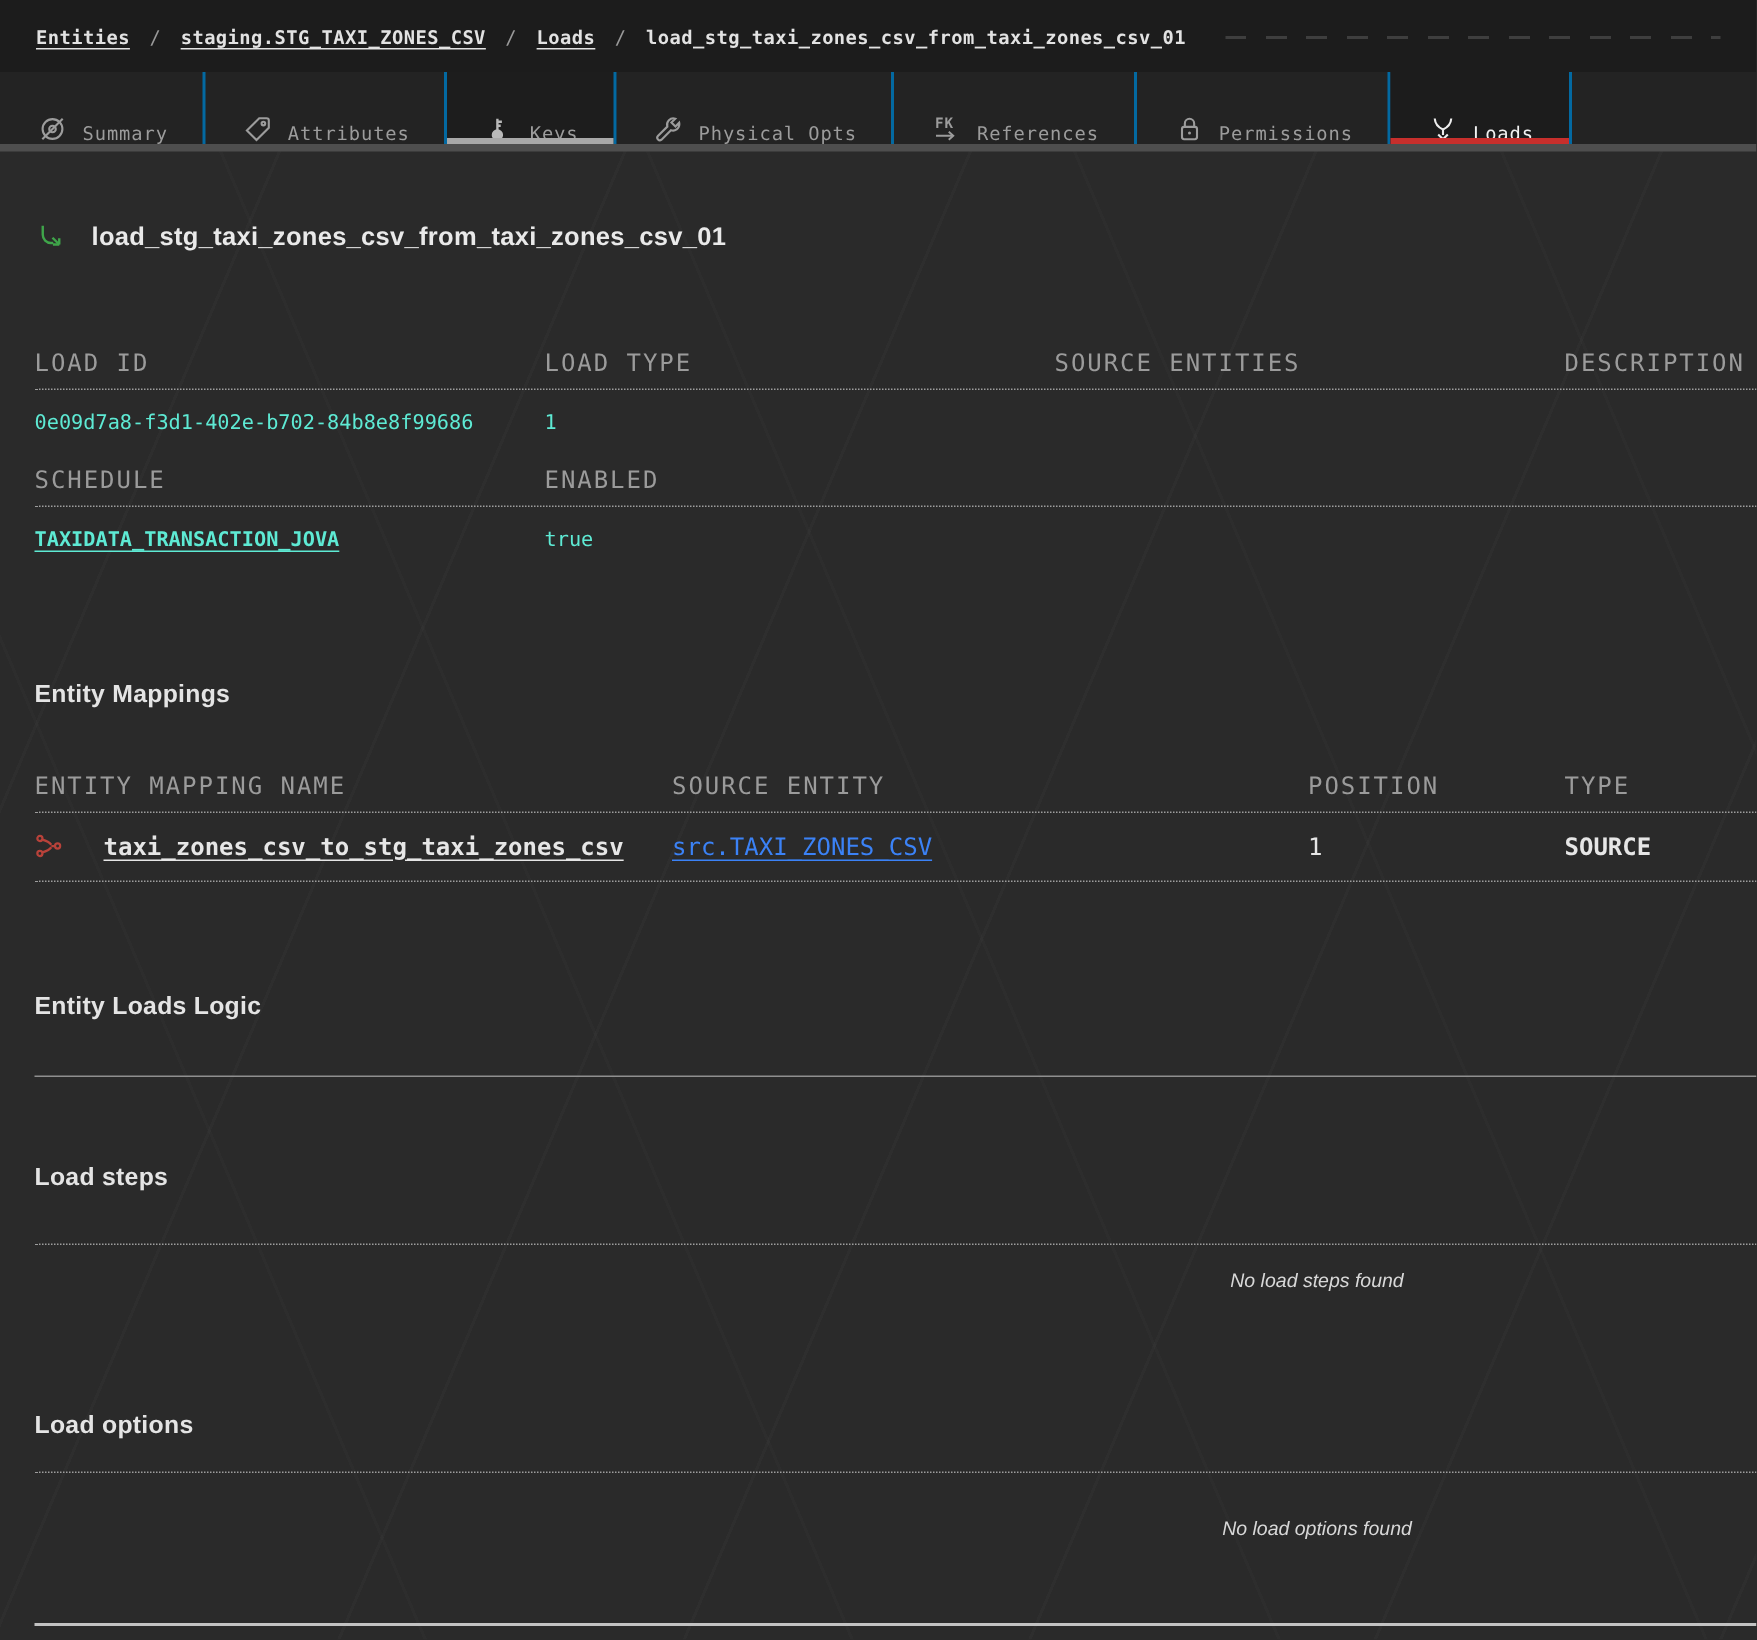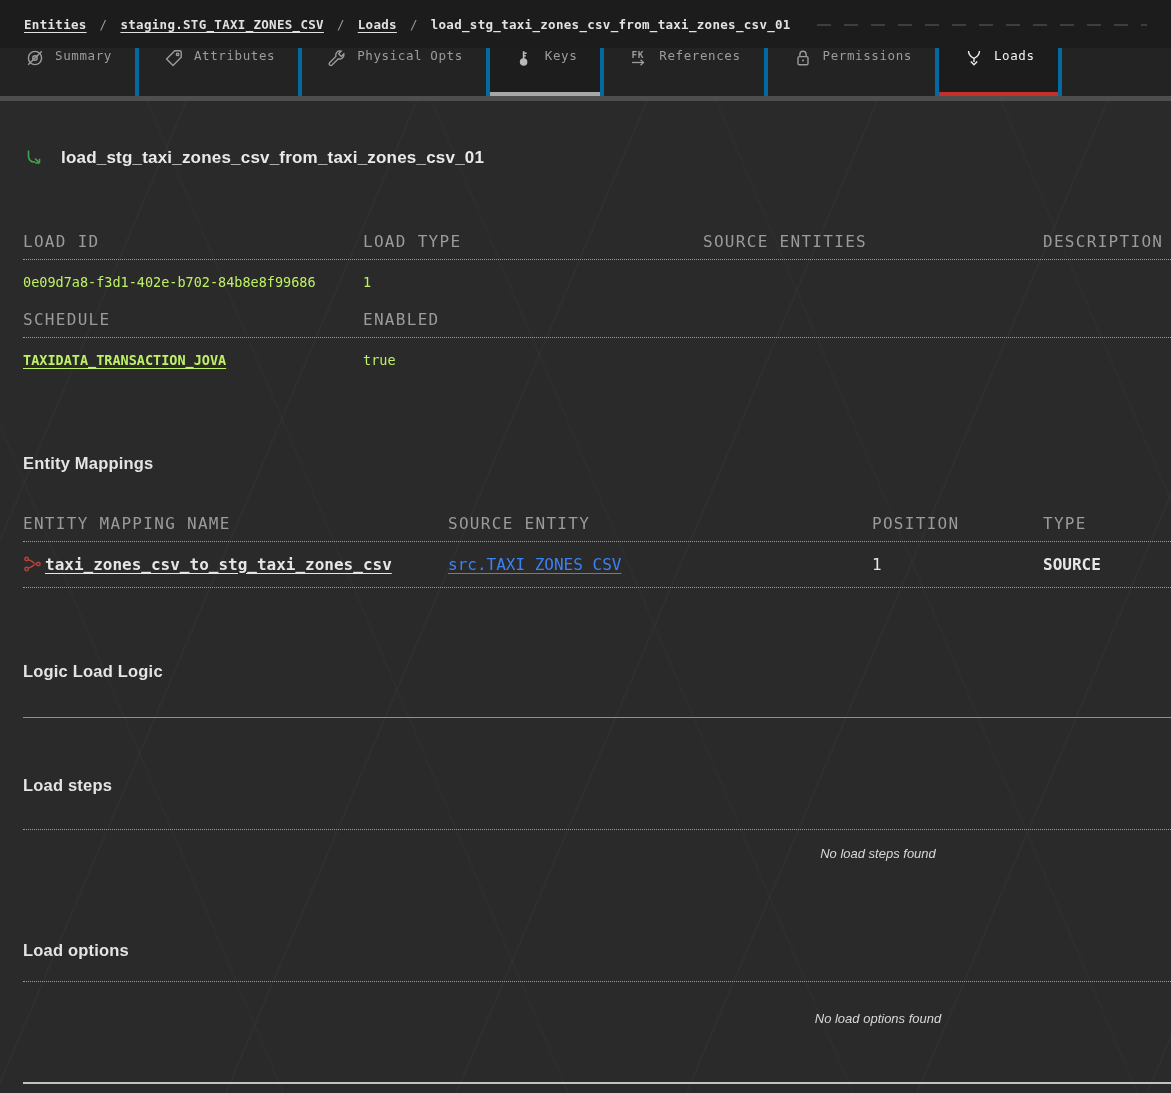--- a/index.html
+++ b/index.html
@@ -38,23 +38,23 @@
     background:repeating-linear-gradient(90deg,#3e3e3e 0 14px,transparent 14px 27px);
   }
 
   
   .tab-bar {
     position:relative; z-index:2;
     height:48px; background:#232323;
     display:flex; align-items:stretch;
   }
   .tab {
-    display:flex; align-items:flex-start; gap:10px;
+    display:flex; align-items:flex-end; gap:10px;
     padding:0 23px 0 25px;
-    border-right:4px solid #0369a1;
+    border-right:2px solid #0369a1;
     color:#9c9c9c; font-size:12.5px; letter-spacing:0.6px;
     cursor:pointer; position:relative; white-space:nowrap;
   }
   .tab .ticon { width:20px; height:20px; flex:0 0 auto; display:block; }
   .tab.hovered { background:#1d1d1d; }
   .tab.hovered::after {
     content:""; position:absolute; left:0; right:0; bottom:0; height:4px; background:#a8a8a8;
   }
   .tab.active { background:#1c1c1c; color:#f2f2f2; }
   .tab.active::after {
@@ -74,40 +74,40 @@
     font-family:"Liberation Sans","DejaVu Sans",sans-serif;
     font-size:17px; color:#e9e9e9; letter-spacing:0.2px;
   }
 
   .tbl { width:1710px; }
   .tbl-head { display:flex; border-bottom:1px dotted #9d9d9d; padding-bottom:9px; margin-top:0; }
   .tbl-head .th {
     color:#9b9b9b; font-size:16px; letter-spacing:1.3px; line-height:16px; white-space:nowrap;
   }
   .tbl-row { display:flex; padding:13px 0 12px 0; }
-  .tbl-row .td { font-size:13.5px; line-height:18px; color:#bef264; white-space:nowrap; }
+  .tbl-row .td { font-size:13.5px; line-height:18px; color:#5eead4; white-space:nowrap; }
 
   .c340 { width:340px; flex:0 0 auto; }
   .c425 { width:425px; flex:0 0 auto; }
   .c424 { width:424px; flex:0 0 auto; }
   .c171 { width:171px; flex:0 0 auto; }
   .cRest { flex:1 1 auto; }
 
   .bold { font-weight:700; }
   .green { color:#4cae50; }
   .link { text-decoration:underline; text-underline-offset:3px; cursor:pointer; }
   .link.dim { color:#3b82f6; }
 
   .section-heading {
     font-family:"Liberation Sans","DejaVu Sans",sans-serif;
     font-size:16.5px; color:#e4e4e4; height:22px; letter-spacing:0.2px;
   }
 
   .map-row { display:flex; align-items:center; padding:12px 0 13px 0; border-bottom:1px dotted #9d9d9d; }
-  .map-name-cell { display:flex; align-items:center; gap:2px; }
+  .map-name-cell { display:flex; align-items:center; gap:26px; }
   .map-icon { width:20px; height:20px; flex:0 0 auto; }
 
   .rule-solid   { height:0; border-top:1px solid #8f8f8f; margin-top:33px; }
   .rule-dotted  { height:0; border-top:1px dotted #9d9d9d; }
   .rule-bright  { height:0; border-top:2px solid #c2c2c2; }
 
   .empty-wrap { width:1710px; text-align:center; }
   .empty-msg {
     font-family:"Liberation Sans","DejaVu Sans",sans-serif;
     font-style:italic; font-size:13px; color:#d8d8d8;
@@ -138,34 +138,34 @@
     </svg>
     <span>Summary</span>
   </div>
   <div class="tab">
     <svg class="ticon" viewBox="0 0 20 20" fill="none" stroke="#9c9c9c" stroke-width="1.4">
       <path d="M10.8 2.8 h4.9 a1.5 1.5 0 0 1 1.5 1.5 v4.9 L9 17.4 2.6 11 Z"></path>
         <circle cx="13.6" cy="6.4" r="1.2"></circle>
     </svg>
     <span>Attributes</span>
   </div>
-  <div class="tab">
-    <svg class="ticon" viewBox="0 0 20 20" fill="none" stroke="#9c9c9c" stroke-width="1.4">
-      <path d="M16.9 6.9 a4.2 4.2 0 0 1-5.6 3.9 L5 17.1 a1.7 1.7 0 0 1-2.4-2.4 l6.3-6.3 a4.2 4.2 0 0 1 5.3-5.3 L11.6 5.7 l2.7 2.7 2.5-2.6 a4.2 4.2 0 0 1 .1 1.1 Z"></path>
-    </svg>
-    <span>Physical Opts</span>
-  </div>
   <div class="tab hovered">
     <svg class="ticon" viewBox="0 0 20 20" fill="none" stroke="#b9b9b9" stroke-width="1.6">
       <circle cx="8.6" cy="14" r="3" fill="#b9b9b9"></circle>
         <path d="M8.6 11 V3.2"></path>
         <path d="M8.6 5.2 h3"></path>
         <path d="M8.6 7.8 h2.2"></path>
     </svg>
     <span>Keys</span>
+  </div>
+  <div class="tab">
+    <svg class="ticon" viewBox="0 0 20 20" fill="none" stroke="#9c9c9c" stroke-width="1.4">
+      <path d="M16.9 6.9 a4.2 4.2 0 0 1-5.6 3.9 L5 17.1 a1.7 1.7 0 0 1-2.4-2.4 l6.3-6.3 a4.2 4.2 0 0 1 5.3-5.3 L11.6 5.7 l2.7 2.7 2.5-2.6 a4.2 4.2 0 0 1 .1 1.1 Z"></path>
+    </svg>
+    <span>Physical Opts</span>
   </div>
   <div class="tab">
     <svg class="ticon" viewBox="0 0 20 20" fill="none" stroke="#9c9c9c" stroke-width="1.3">
       <text x="2.4" y="9.5" font-size="9.5" font-weight="bold" fill="#9c9c9c" stroke="none" font-family="'DejaVu Sans Mono',monospace">FK</text>
       <path d="M3 14.5 h11"></path>
         <path d="M11.5 11.8 L14.5 14.5 L11.5 17.2"></path>
     </svg>
     <span>References</span>
   </div>
   <div class="tab">
@@ -245,21 +245,21 @@
             <path d="M11.2 10 h2.5"></path>
         </svg>
         <span class="td link bold">taxi_zones_csv_to_stg_taxi_zones_csv</span>
       </div>
       <div class="c424"><span class="td link dim">src.TAXI_ZONES_CSV</span></div>
       <div class="c171 td">1</div>
       <div class="cRest td bold">SOURCE</div>
     </div>
   </section>
 
-  <h2 class="section-heading" style="margin-top:74px;">Logic Load Logic</h2>
+  <h2 class="section-heading" style="margin-top:74px;">Entity Loads Logic</h2>
   <div class="rule-solid"></div>
 
   <h2 class="section-heading" style="margin-top:58px;">Load steps</h2>
   <div class="rule-dotted" style="margin-top:31px;"></div>
   <div class="empty-wrap" style="margin-top:13px;">
     <span class="empty-msg">No load steps found</span>
   </div>
 
   <h2 class="section-heading" style="margin-top:79px;">Load options</h2>
   <div class="rule-dotted" style="margin-top:18px;"></div>

